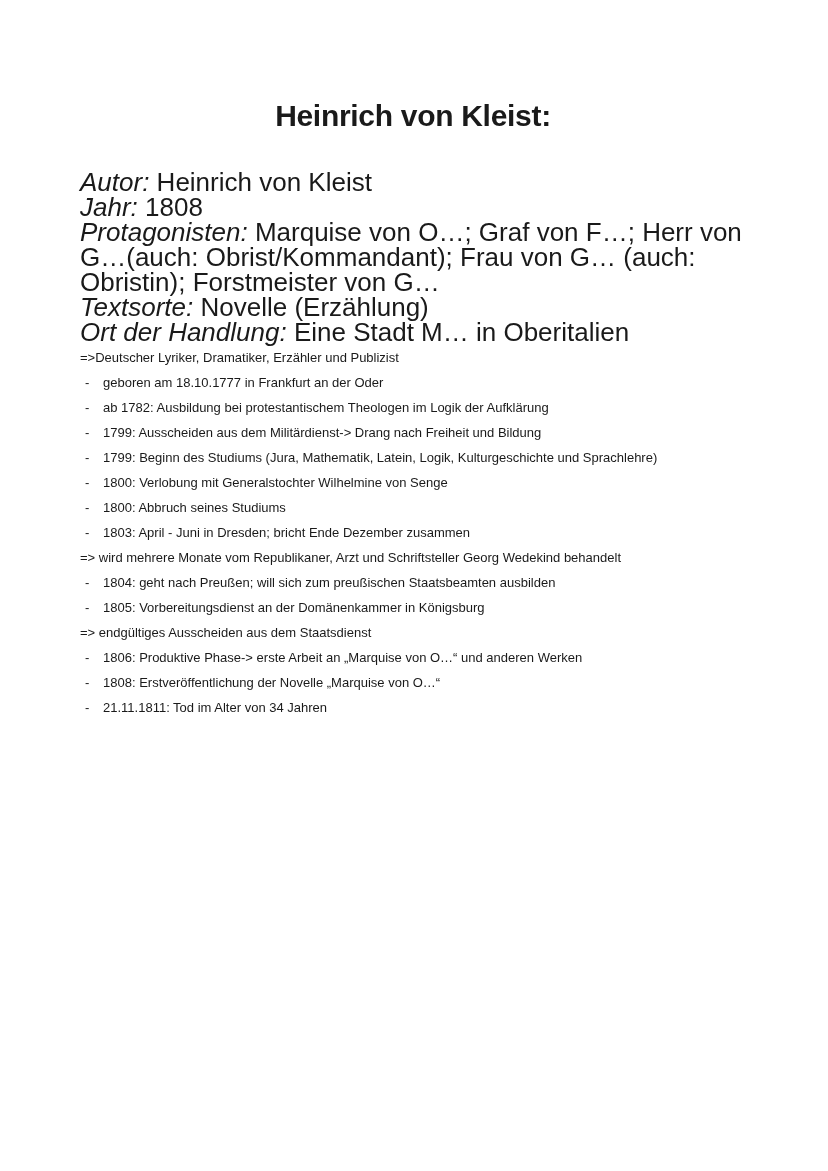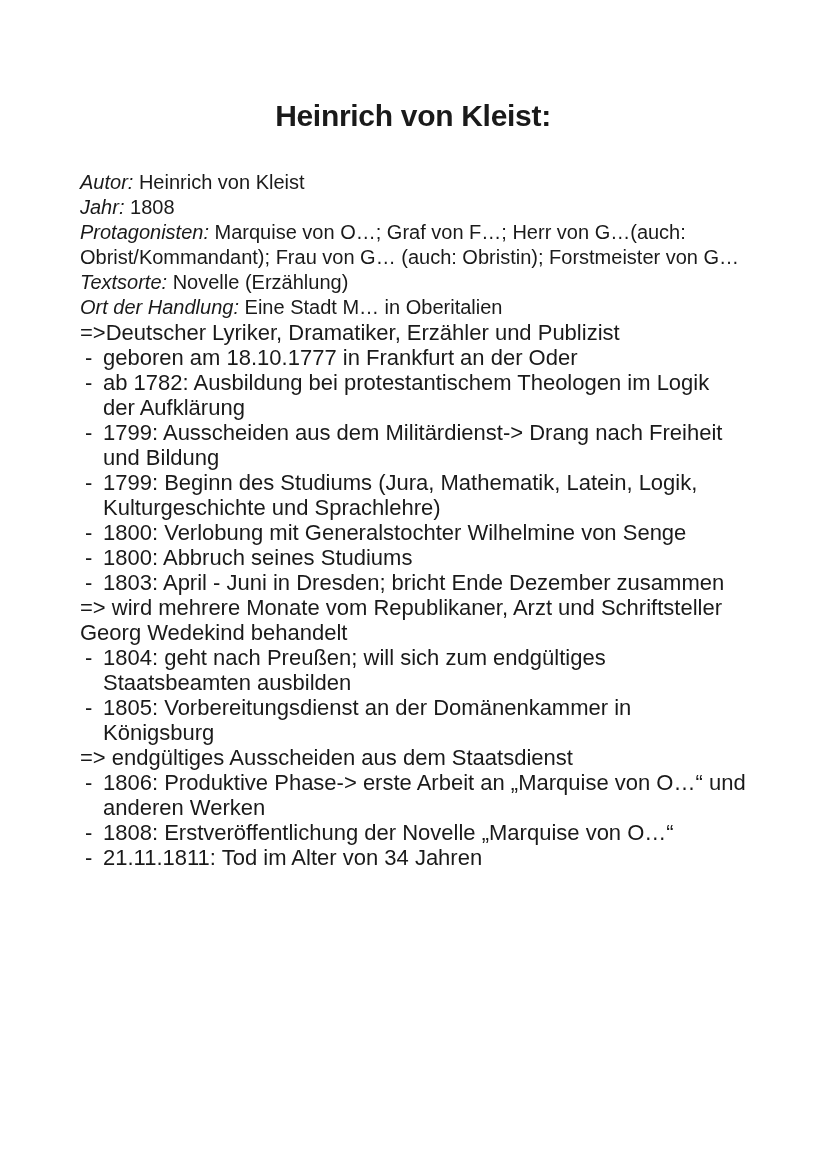--- a/index.html
+++ b/index.html
@@ -21,35 +21,35 @@
   }
   .title {
     text-align: center;
     font-weight: 700;
     font-size: 30px;
     line-height: 40px;
     letter-spacing: -0.3px;
   }
   .meta-block {
     margin-top: 34px;
-    font-size: 20px;
+    font-size: 26px;
     line-height: 25px;
   }
   .meta-row { margin: 0; }
   .meta-label { font-style: italic; }
   .bio-heading {
     margin-top: 24px;
     font-size: 21px;
     line-height: 28px;
     font-style: italic;
     text-decoration: underline;
     text-underline-offset: 3px;
   }
   .bio-list {
-    font-size: 22px;
+    font-size: 13px;
     line-height: 25px;
   }
   .arrow-item { margin: 0; }
   .bullet-item { display: flex; }
   .bullet-dash {
     flex: 0 0 23px;
     box-sizing: border-box;
     padding-left: 5px;
   }
   .bullet-text { flex: 1; }
@@ -108,21 +108,21 @@
 
     <div class="bullet-item">
       <span class="bullet-dash">-</span>
       <span class="bullet-text">1803: April - Juni in Dresden; bricht Ende Dezember zusammen</span>
     </div>
 
     <p class="arrow-item">=&gt; wird mehrere Monate vom Republikaner, Arzt und Schriftsteller Georg Wedekind behandelt</p>
 
     <div class="bullet-item">
       <span class="bullet-dash">-</span>
-      <span class="bullet-text">1804: geht nach Preußen; will sich zum endgültiges Staatsbeamten ausbilden</span>
+      <span class="bullet-text">1804: geht nach Preußen; will sich zum preußischen Staatsbeamten ausbilden</span>
     </div>
 
     <div class="bullet-item">
       <span class="bullet-dash">-</span>
       <span class="bullet-text">1805: Vorbereitungsdienst an der Domänenkammer in Königsburg</span>
     </div>
 
     <p class="arrow-item">=&gt; endgültiges Ausscheiden aus dem Staatsdienst</p>
 
     <div class="bullet-item">

